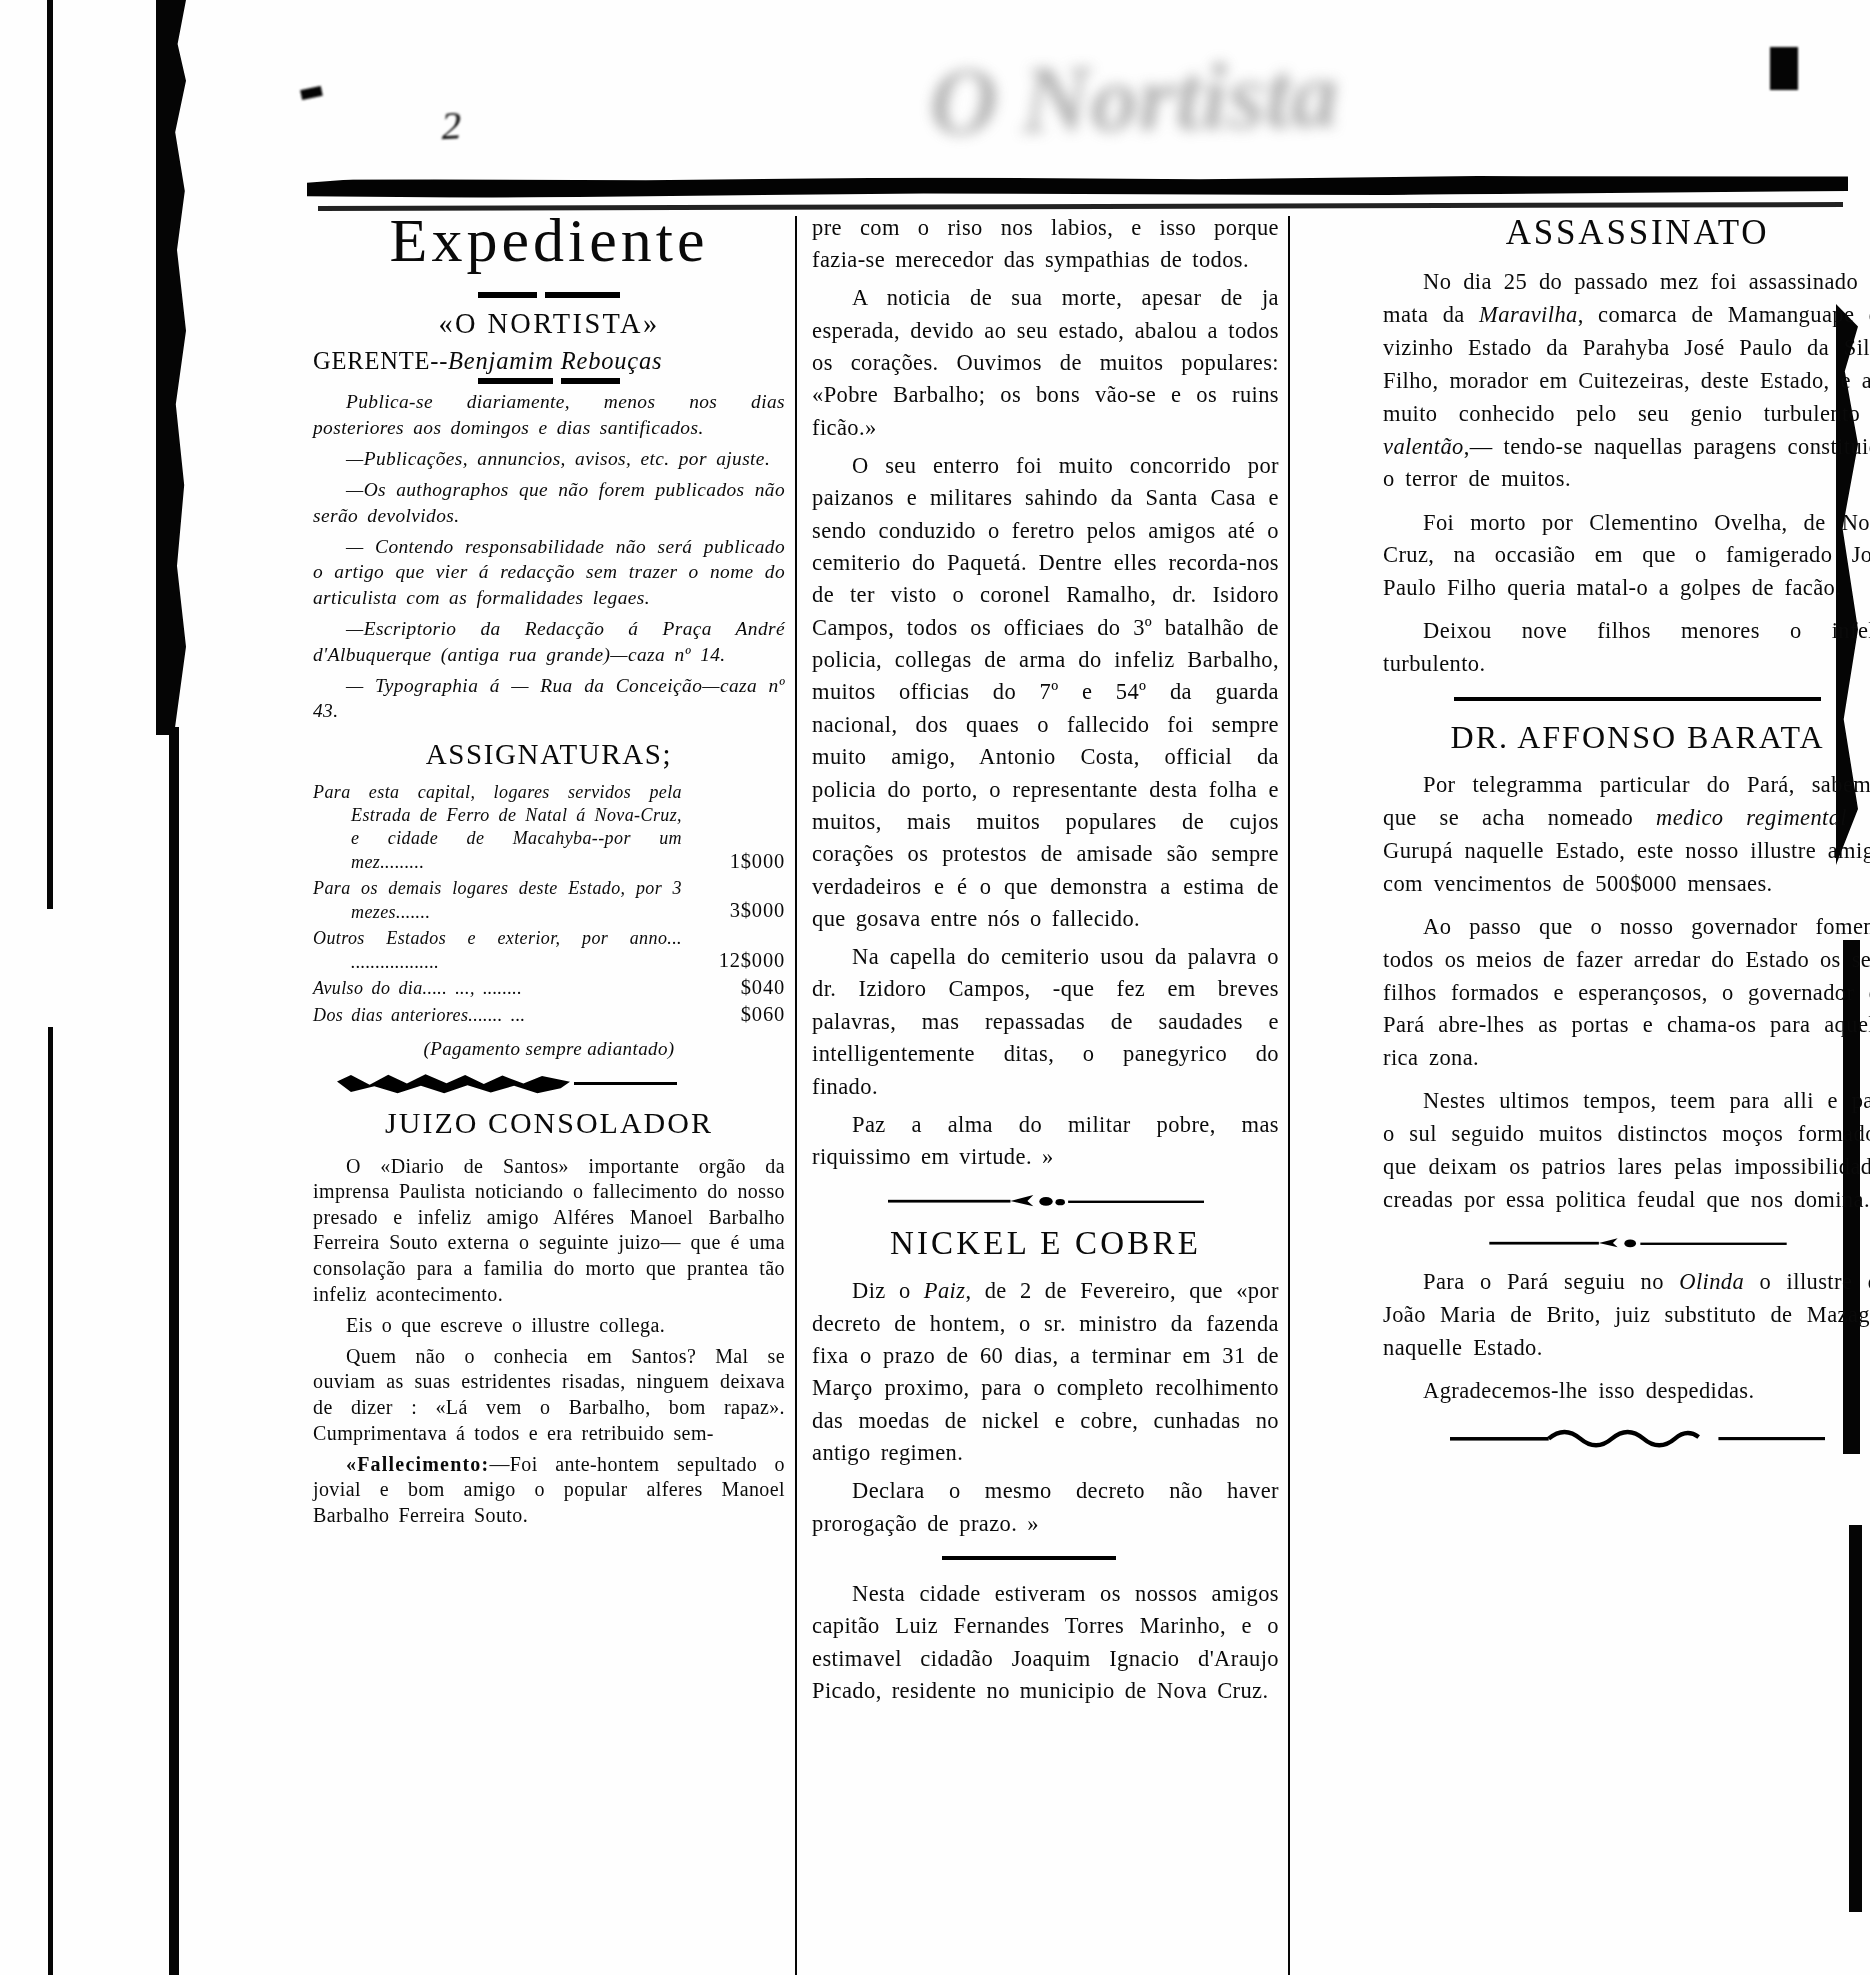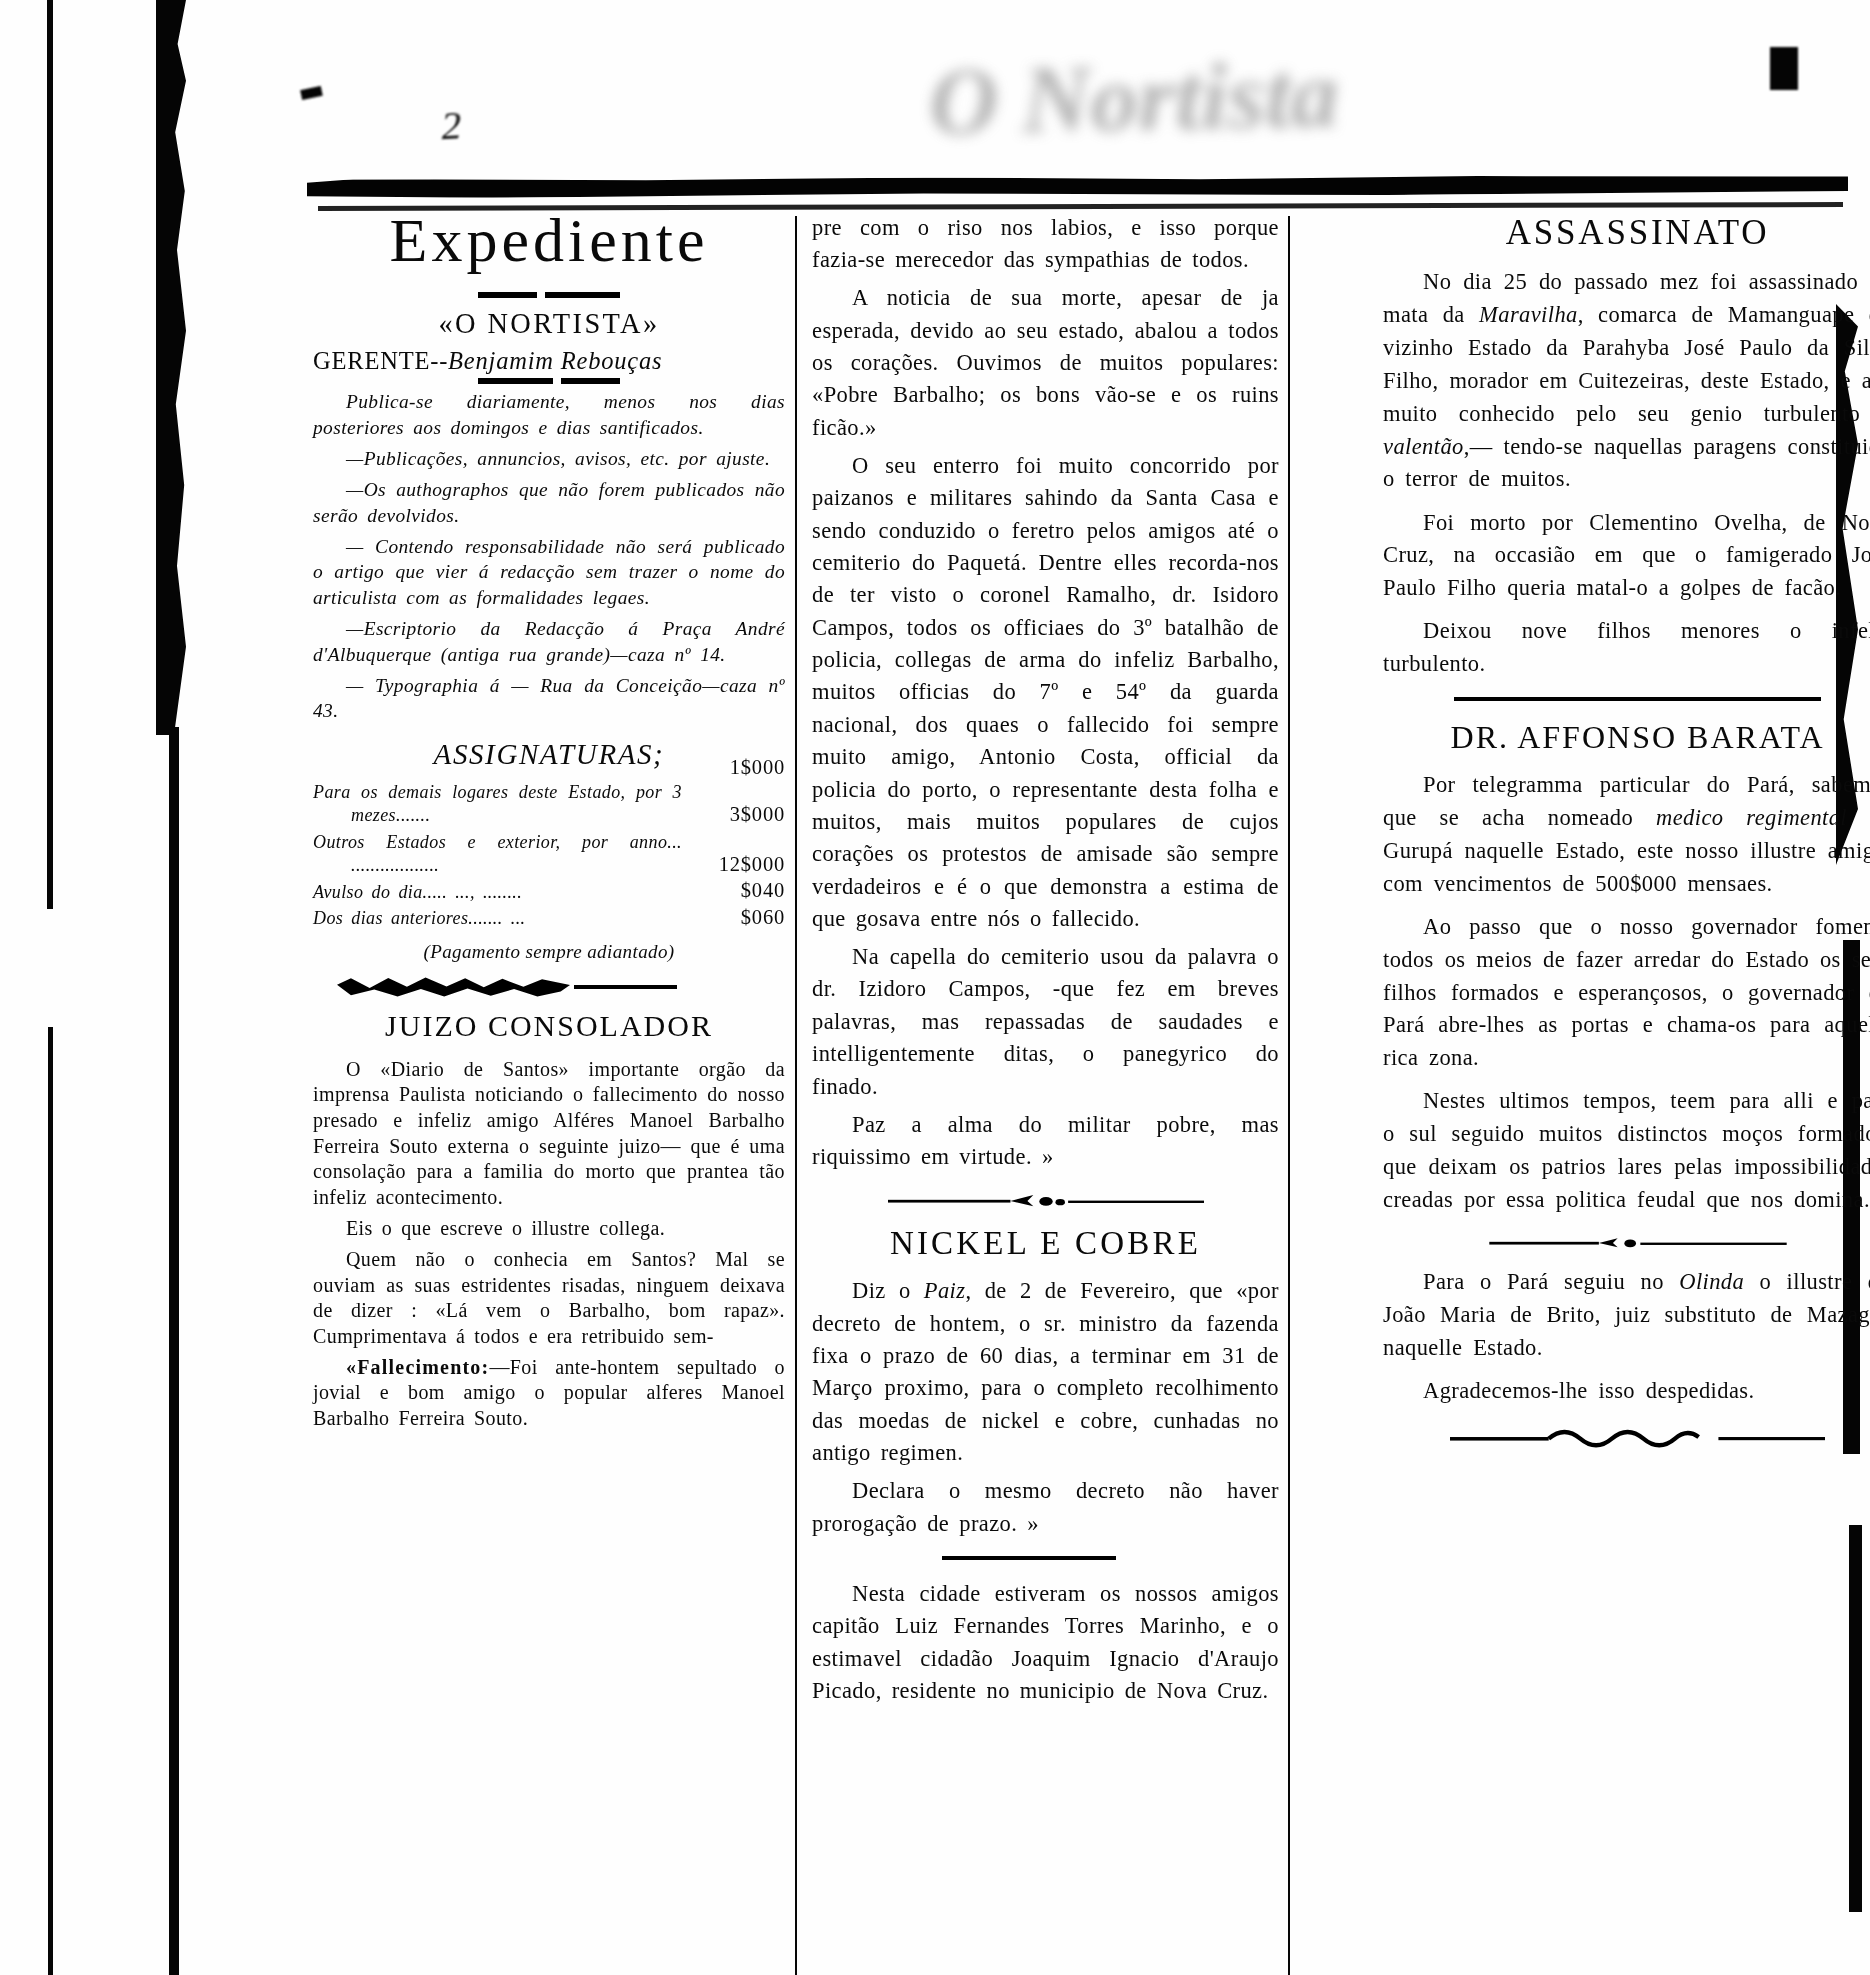--- a/index.html
+++ b/index.html
@@ -48,21 +48,21 @@
   #col-left p.exped{font-size:19.4px;line-height:1.32;font-style:italic;text-indent:33px;letter-spacing:0.4px;word-spacing:4px;}
   #col-left p.plain{font-size:20px;line-height:1.28;text-indent:33px;letter-spacing:0.4px;word-spacing:3.6px;}
   #col-mid p{font-size:22.5px;line-height:1.44;text-indent:40px;letter-spacing:0.4px;word-spacing:4px;}
   #col-mid p.noindent{text-indent:0;}
   #col-right p{font-size:22.5px;line-height:1.46;text-indent:40px;letter-spacing:0.4px;word-spacing:4.7px;margin-bottom:10.3px;}
 
   .h-expediente{font-size:62px;letter-spacing:4px;text-align:center;margin:0 0 16px 0;font-weight:normal;}
   .h-nortista{font-size:28.4px;letter-spacing:2.4px;text-align:center;margin:10.3px 0 4px 0;font-weight:normal;}
   .gerente-line{font-size:24.5px;text-align:left;margin:7.1px 0 3.2px 0;letter-spacing:0.8px;}
   .gerente-line .gname{font-style:italic;}
-  .h-assig{font-size:29px;font-style:italic;letter-spacing:1.6px;text-align:center;margin:14.2px 0 9.5px 0;font-weight:normal;}
+  .h-assig{font-size:29px;letter-spacing:1.6px;text-align:center;margin:14.2px 0 9.5px 0;font-weight:normal;}
   .h-section{font-size:30px;letter-spacing:2px;text-align:center;margin:12px 0 13.4px 0;font-weight:normal;}
   .h-nickel{font-size:33px;letter-spacing:3.2px;}
   .h-assass{font-size:35px;letter-spacing:2.8px;margin-top:0;}
   .h-barata{font-size:32px;letter-spacing:2px;}
 
   .dashes{display:flex;gap:8.7px;justify-content:center;margin:3.2px 0 5.5px 0;}
   .dashes i{display:block;height:5.5px;background:#000;filter:blur(0.4px);}
   .d1{width:59px;} .d2{width:75px;}
 
   
@@ -125,20 +125,21 @@
     <p class="exped">Publica-se diariamente, menos nos dias posteriores aos domingos e dias santificados.</p>
     <p class="exped">—Publicações, annuncios, avisos, etc. por ajuste.</p>
     <p class="exped">—Os authographos que não forem publicados não serão devolvidos.</p>
     <p class="exped">— Contendo responsabilidade não será publicado o artigo que vier á redacção sem trazer o nome do articulista com as formalidades legaes.</p>
     <p class="exped">—Escriptorio da Redacção á Praça André d'Albuquerque (antiga rua grande)—caza nº 14.</p>
     <p class="exped">— Typographia á — Rua da Conceição—caza nº 43.</p>
 
     <h2 class="h-assig">ASSIGNATURAS;</h2>
 
     <div class="assig-row">
+      <span class="lbl">Para esta capital, logares servidos pela Estrada de Ferro de Natal á Nova-Cruz, e cidade de Macahyba--por um mez.........</span>
       <span class="price">1$000</span>
     </div>
     <div class="assig-row">
       <span class="lbl">Para os demais logares deste Estado, por 3 mezes.......</span>
       <span class="price">3$000</span>
     </div>
     <div class="assig-row">
       <span class="lbl">Outros Estados e exterior, por anno... ..................</span>
       <span class="price">12$000</span>
     </div>

